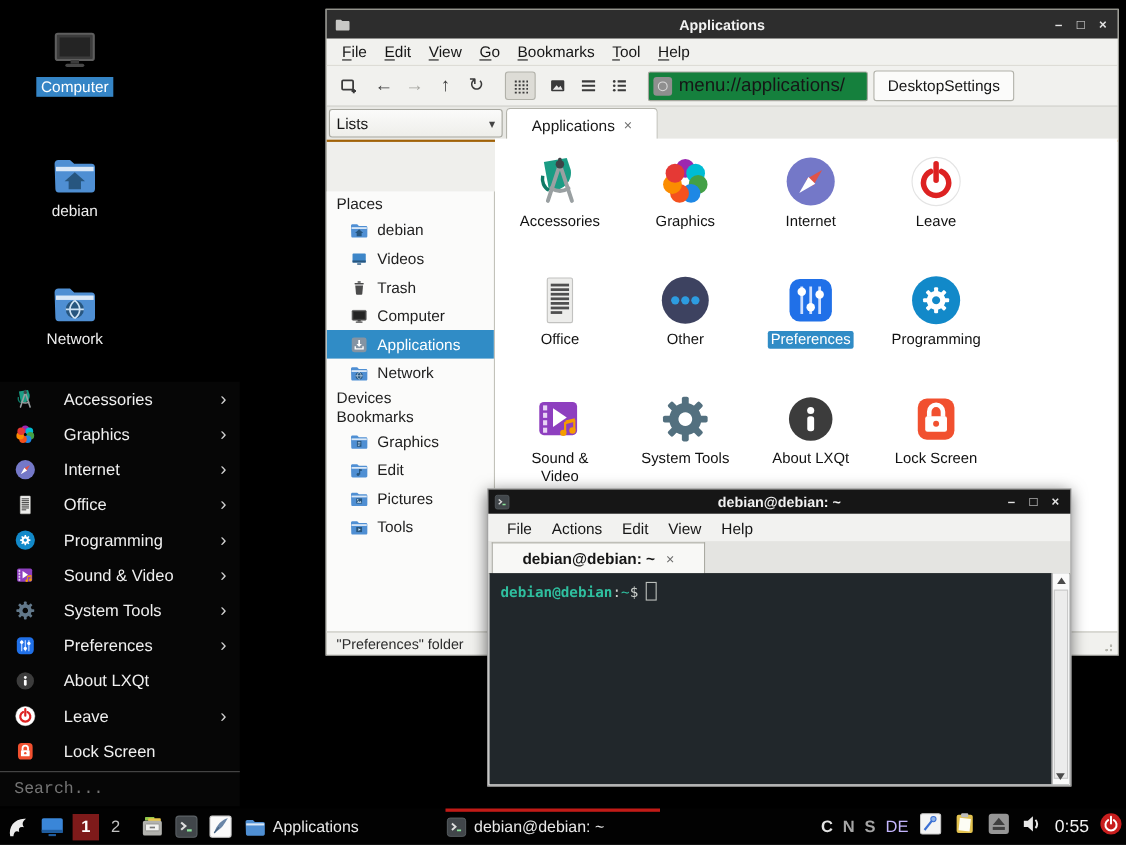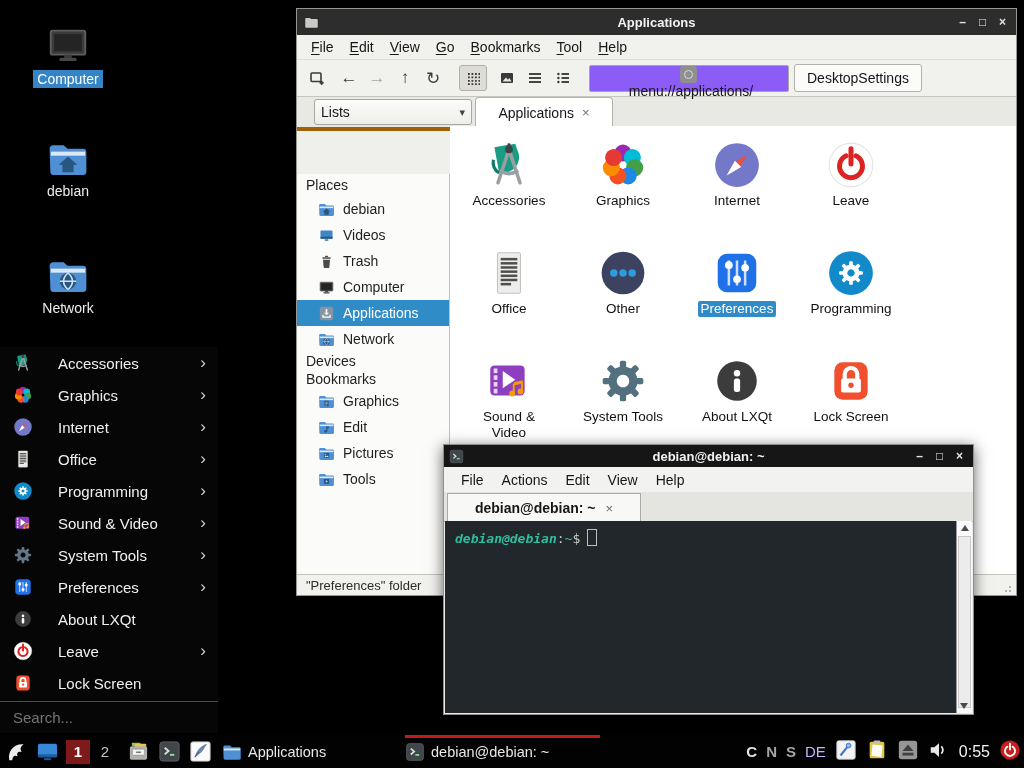--- a/index.html
+++ b/index.html
@@ -16,44 +16,44 @@
   .dicon .ic-wrap{display:flex;justify-content:center;}
   .dicon .dlabel{display:inline-block;margin-top:2px;font-size:14px;color:#ededed;padding:1px 4px;}
   .dlabel.sel{background:#3585c6;color:#fff;}
 
   
   #startmenu{left:0;top:347px;width:218px;height:386px;background:#060606;}
   .sm-item{height:32px;display:flex;align-items:center;padding-left:13px;color:#f0f0f0;font-size:15px;cursor:default;}
   .sm-item svg{width:20px;height:20px;flex:0 0 20px;}
   .sm-label{margin-left:25px;flex:1;}
   .sm-arrow{margin-right:12px;color:#cfcfcf;font-size:17px;}
-  .sm-search{height:30px;border-top:1px solid #4b4b4b;margin-top:2px;display:flex;align-items:center;}
+  .sm-search{height:30px;border-top:1px solid #4b4b4b;margin-top:2px;display:flex;align-items:center;font-family:Liberation Mono, monospace;}
   .sm-search input{background:transparent;border:none;outline:none;color:#8a8a8a;font-size:15px;padding-left:13px;width:180px;font-family:inherit;}
 
   
   .win{position:absolute;box-shadow:0 3px 14px rgba(0,0,0,.6);}
   .tbar{display:flex;align-items:center;color:#f2f2f2;font-weight:bold;position:relative;}
   .tbar .ttl{position:absolute;left:0;right:0;text-align:center;font-size:13px;}
   .winbtns{margin-left:auto;display:flex;gap:5px;z-index:2;padding-right:6px;}
   .winbtn{width:15px;text-align:center;font-size:12px;font-weight:bold;color:#e3e3e3;cursor:default;}
 
   
   #fm{left:296px;top:8px;width:719px;height:586px;background:#efefec;border:1px solid #97978f;}
   #fm-title{height:26px;background:#2d2d2d;padding-left:7px;}
   #fm-menubar{height:24px;background:#f1f1ee;display:flex;align-items:center;padding-left:6px;font-size:14px;color:#161616;}
   #fm-menubar .mi{padding:0 8px;}
   #fm-toolbar{height:36px;background:#f1f1ee;border-top:1px solid #dddcd6;border-bottom:1px solid #c6c6bf;display:flex;align-items:center;padding-left:6px;}
   .tbtn{width:28px;height:26px;display:flex;align-items:center;justify-content:center;font-size:17px;color:#3a3a3a;border-radius:3px;}
   .tbtn.dis{color:#a5a5a0;}
   .tbtn.pressed{background:#dddcd6;border:1px solid #b1b1a9;width:26px;height:24px;}
-  #fm-path{margin-left:12px;width:194px;height:25px;background:#8b5cf6;border:1px solid #a7a79f;border-radius:2px;display:flex;align-items:center;padding-left:4px;font-size:14px;color:#161616;flex-direction:column;}
+  #fm-path{margin-left:12px;width:194px;height:25px;background:#15803d;border:1px solid #a7a79f;border-radius:2px;display:flex;align-items:center;padding-left:4px;font-size:17px;color:#161616;}
   #fm-path .picon{width:17px;height:17px;background:#8f8f8f;border-radius:3px;margin-right:6px;position:relative;flex:0 0 17px;}
   #fm-path .picon:after{content:"";position:absolute;left:4px;top:4px;width:7px;height:7px;border:1.5px solid #d9d9d9;border-radius:50%;}
   #fm-dsbtn{margin-left:5px;height:26px;background:#fbfbfa;border:1px solid #b2b2aa;border-radius:3px;display:flex;align-items:center;padding:0 12px;font-size:14px;color:#161616;}
-  #fm-tabrow{height:30px;background:#e8e8e4;border-bottom:4px solid #a16207;display:flex;align-items:flex-start;padding-left:15px;}
+  #fm-tabrow{height:30px;background:#e8e8e4;border-bottom:2px solid #a16207;display:flex;align-items:flex-end;}
   #fm-combo{margin:2px 3px 2px 2px;width:144px;height:24px;background:linear-gradient(#fbfbfa,#eeeeea);border:1px solid #a8a8a0;border-radius:3px;display:flex;align-items:center;padding:0 6px;font-size:14px;color:#161616;align-self:center;}
   #fm-combo .carr{margin-left:auto;font-size:11px;color:#444;}
   #fm-tab{width:136px;height:29px;background:#fff;border:1px solid #b4b4ac;border-bottom:none;border-radius:4px 4px 0 0;display:flex;align-items:center;justify-content:center;gap:8px;font-size:14px;color:#161616;margin-bottom:-1px;}
   #fm-tab .tclose{color:#707070;font-size:13px;}
   #fm-main{position:absolute;top:117px;bottom:20px;left:0;right:0;}
   #fm-side{position:absolute;left:0;top:0;bottom:0;width:152px;background:#fbfbfa;border-right:1px solid #c2c2ba;font-size:14px;color:#1e1e1e;overflow:hidden;margin-top:48px;}
   .sb-head{height:22px;display:flex;align-items:center;padding-left:9px;}
   .sb-head.short{height:18px;}
   .sb-row{height:26px;display:flex;align-items:center;padding-left:21px;gap:8px;}
   .sb-row svg{width:17px;height:17px;flex:0 0 17px;}
@@ -79,21 +79,21 @@
   #term-tabs{height:29px;background:#e4e4e1;border-bottom:1px solid #b0b0a8;display:flex;align-items:flex-end;}
   #term-tab{width:192px;height:28px;margin-left:3px;background:#f8f8f6;border:1px solid #aaaaa2;border-bottom:none;display:flex;align-items:center;justify-content:center;gap:10px;font-size:14px;font-weight:bold;color:#161616;margin-bottom:-1px;}
   #term-tab .tclose{color:#6c6c6c;font-weight:normal;font-size:13px;}
   #term-body{position:absolute;left:1px;right:1px;top:76px;bottom:1px;background:#21272b;}
   #term-scroll{position:absolute;right:0;top:0;bottom:0;width:15px;background:#fafafa;border-left:1px solid #9a9a9a;}
   .sb-btn{height:14px;display:flex;align-items:center;justify-content:center;}
   .tri-up{width:0;height:0;border-left:4px solid transparent;border-right:4px solid transparent;border-bottom:6px solid #4a4a4a;}
   .tri-dn{width:0;height:0;border-left:4px solid transparent;border-right:4px solid transparent;border-top:6px solid #4a4a4a;position:absolute;bottom:4px;left:3px;}
   #term-thumb{position:absolute;top:15px;left:1px;right:1px;height:170px;background:#ececec;border:1px solid #c9c9c9;}
   #prompt{position:absolute;left:10px;top:8px;font-family:"DejaVu Sans Mono","Liberation Mono",monospace;font-size:13px;}
-  .p-teal{color:#2fbf9f;font-weight:bold;font-style:italic;}
+  .p-teal{color:#2fbf9f;font-weight:bold;}
   .p-teal2{color:#2fbf9f;}
   .p-w{color:#ccd0cc;}
   #cursor{display:inline-block;width:8px;height:15px;border:1px solid #bcc0bc;vertical-align:-3px;margin-left:7px;}
 
   
   #taskbar{left:0;bottom:0;width:1024px;height:33px;background:#020202;}
   .tb-left{position:absolute;left:4px;top:0;height:33px;display:flex;align-items:center;gap:7px;}
   .tb-ic{width:24px;height:24px;display:flex;align-items:center;justify-content:center;}
   .tb-ic svg{width:23px;height:23px;}
   #ws1{width:24px;height:24px;background:#7e1a1a;color:#fff;font-size:15px;font-weight:bold;display:flex;align-items:center;justify-content:center;}

